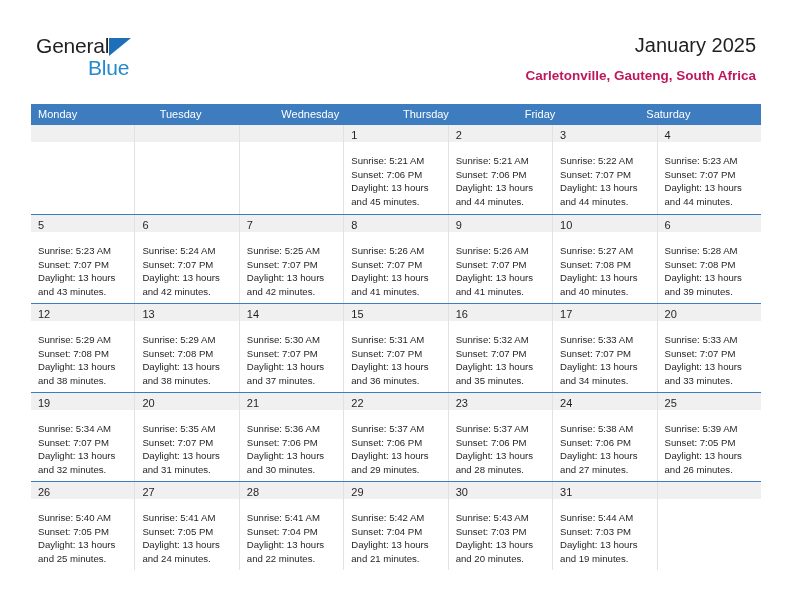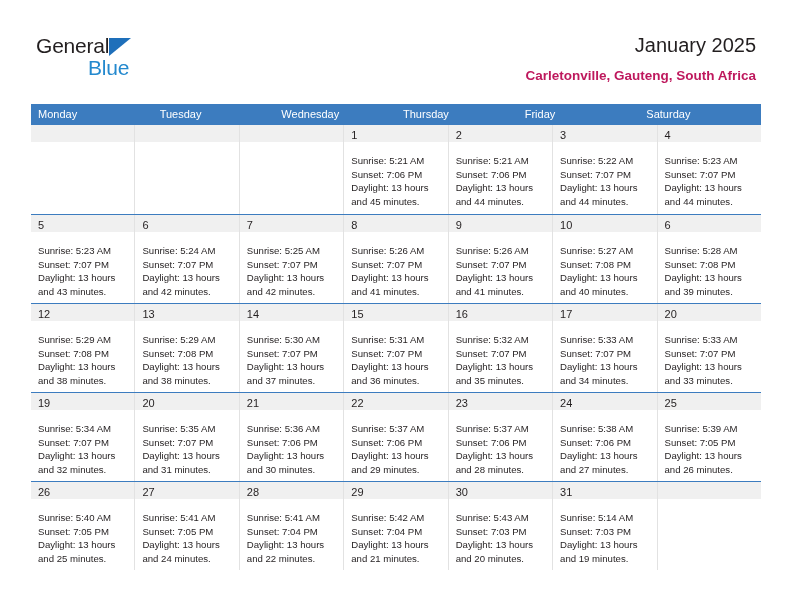--- a/index.html
+++ b/index.html
@@ -465,21 +465,21 @@
             <div class="day-info">
               <div class="info-line">Sunrise: 5:43 AM</div>
               <div class="info-line">Sunset: 7:03 PM</div>
               <div class="info-line">Daylight: 13 hours</div>
               <div class="info-line">and 20 minutes.</div>
             </div>
           </div>
           <div class="day-cell">
             <div class="day-number-band"><span class="day-number">31</span></div>
             <div class="day-info">
-              <div class="info-line">Sunrise: 5:14 AM</div>
+              <div class="info-line">Sunrise: 5:44 AM</div>
               <div class="info-line">Sunset: 7:03 PM</div>
               <div class="info-line">Daylight: 13 hours</div>
               <div class="info-line">and 19 minutes.</div>
             </div>
           </div>
           <div class="day-cell empty">
             <div class="day-number-band"><span class="day-number"></span></div>
           </div>
         </div>
       </div>

